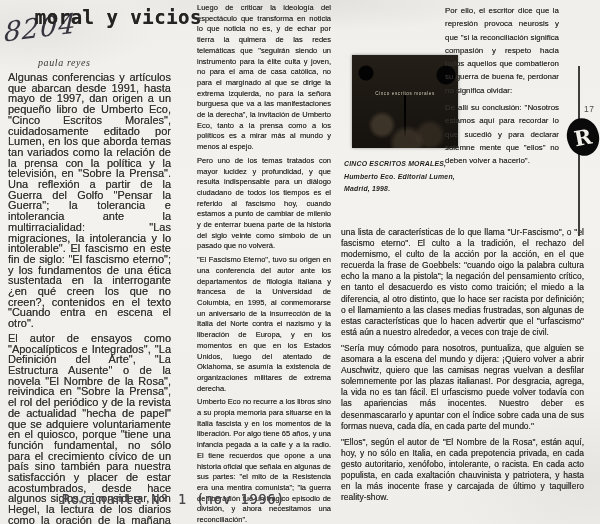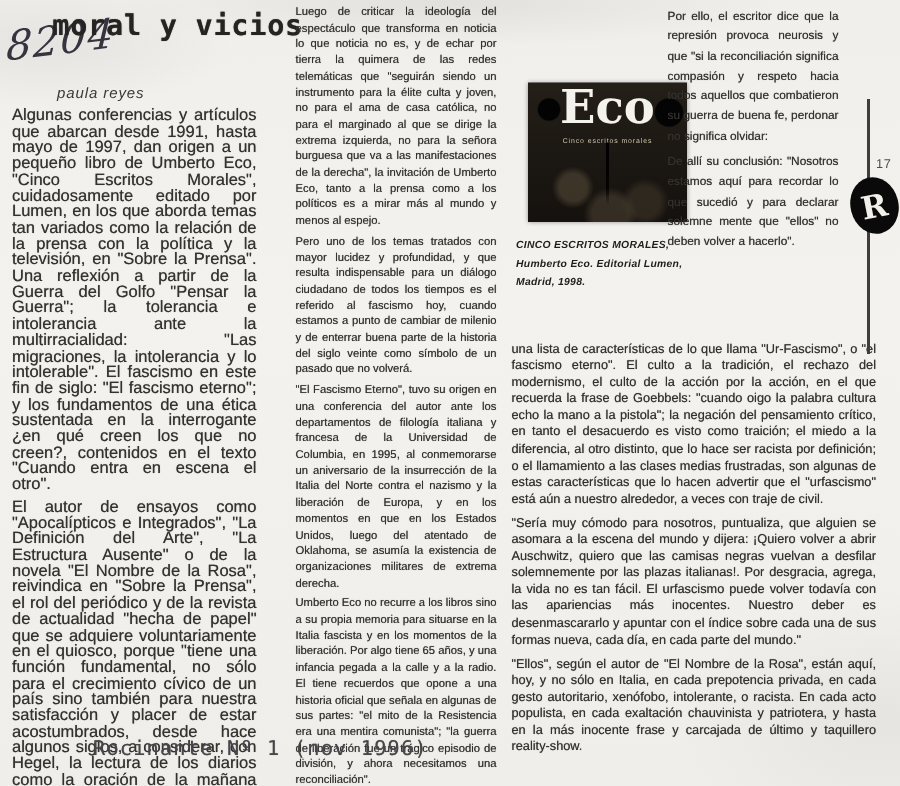--- a/index.html
+++ b/index.html
@@ -23,21 +23,21 @@
     letter-spacing:1px;
   }
   .title{
     left:18px;top:5px;width:184px;text-align:right;
     font-family:"DejaVu Sans Mono",monospace;font-weight:bold;
     font-size:19px;line-height:24px;color:#262422;letter-spacing:.5px;
     text-shadow:0 0 .6px rgba(30,30,30,.7);
   }
   .byline{
     left:38px;top:57px;font-style:italic;font-size:10px;
-    color:#3a3836;letter-spacing:.6px;
+    color:#3a3836;letter-spacing:.6px;font-family:Liberation Serif, serif;
   }
   
   .col{position:absolute;text-align:justify;text-shadow:0 0 .45px rgba(50,48,45,.75);}
   .col p{margin:0 0 4px 0;}
   .col1{left:8px;top:72px;width:163px;font-size:11px;line-height:10.7px;}
   .col2{left:197px;top:3px;width:146px;font-size:7.5px;line-height:10.7px;}
   .col2 p{margin:0 12px 3px 0;}
   .col3{left:445px;top:4px;width:114px;font-size:7.9px;line-height:13.3px;}
   .col3 p{margin:0 0 4px 0;}
   .colwide{left:341px;top:227px;width:243px;font-size:8.5px;line-height:11.1px;}
@@ -115,21 +115,20 @@
 </div>
 
 <div class="col col2">
   <p>Luego de criticar la ideología del espectáculo que transforma en noticia lo que noticia no es, y de echar por tierra la quimera de las redes telemáticas que "seguirán siendo un instrumento para la élite culta y joven, no para el ama de casa católica, no para el marginado al que se dirige la extrema izquierda, no para la señora burguesa que va a las manifestaciones de la derecha", la invitación de Umberto Eco, tanto a la prensa como a los políticos es a mirar más al mundo y menos al espejo.</p>
   <p>Pero uno de los temas tratados con mayor lucidez y profundidad, y que resulta indispensable para un diálogo ciudadano de todos los tiempos es el referido al fascismo hoy, cuando estamos a punto de cambiar de milenio y de enterrar buena parte de la historia del siglo veinte como símbolo de un pasado que no volverá.</p>
   <p>"El Fascismo Eterno", tuvo su origen en una conferencia del autor ante los departamentos de filología italiana y francesa de la Universidad de Columbia, en 1995, al conmemorarse un aniversario de la insurrección de la Italia del Norte contra el nazismo y la liberación de Europa, y en los momentos en que en los Estados Unidos, luego del atentado de Oklahoma, se asumía la existencia de organizaciones militares de extrema derecha.</p>
   <p>Umberto Eco no recurre a los libros sino a su propia memoria para situarse en la Italia fascista y en los momentos de la liberación. Por algo tiene 65 años, y una infancia pegada a la calle y a la radio. El tiene recuerdos que opone a una historia oficial que señala en algunas de sus partes: "el mito de la Resistencia era una mentira comunista"; "la guerra de liberación fue un trágico episodio de división, y ahora necesitamos una reconciliación".</p>
 </div>
 
 <div class="abs cover">
-  <div class="cover-title">Eco</div>
   <div class="cover-sub">Cinco escritos morales</div>
   <div class="cover-drip"></div>
 </div>
 
 <div class="abs caption">
   <div>CINCO ESCRITOS MORALES,</div>
   <div>Humberto Eco. Editorial Lumen,</div>
   <div>Madrid, 1998.</div>
 </div>
 

